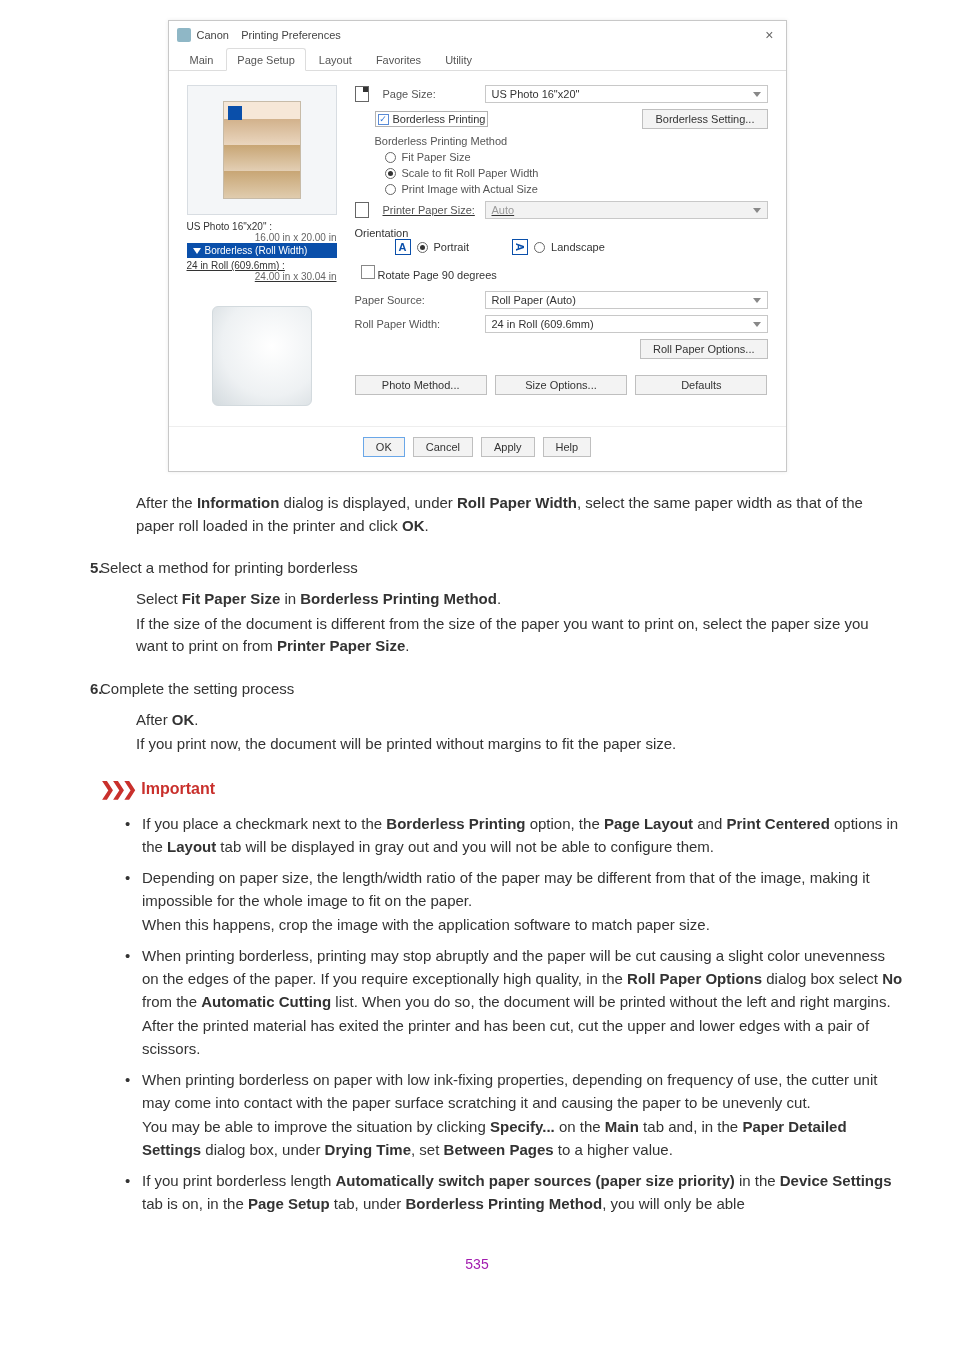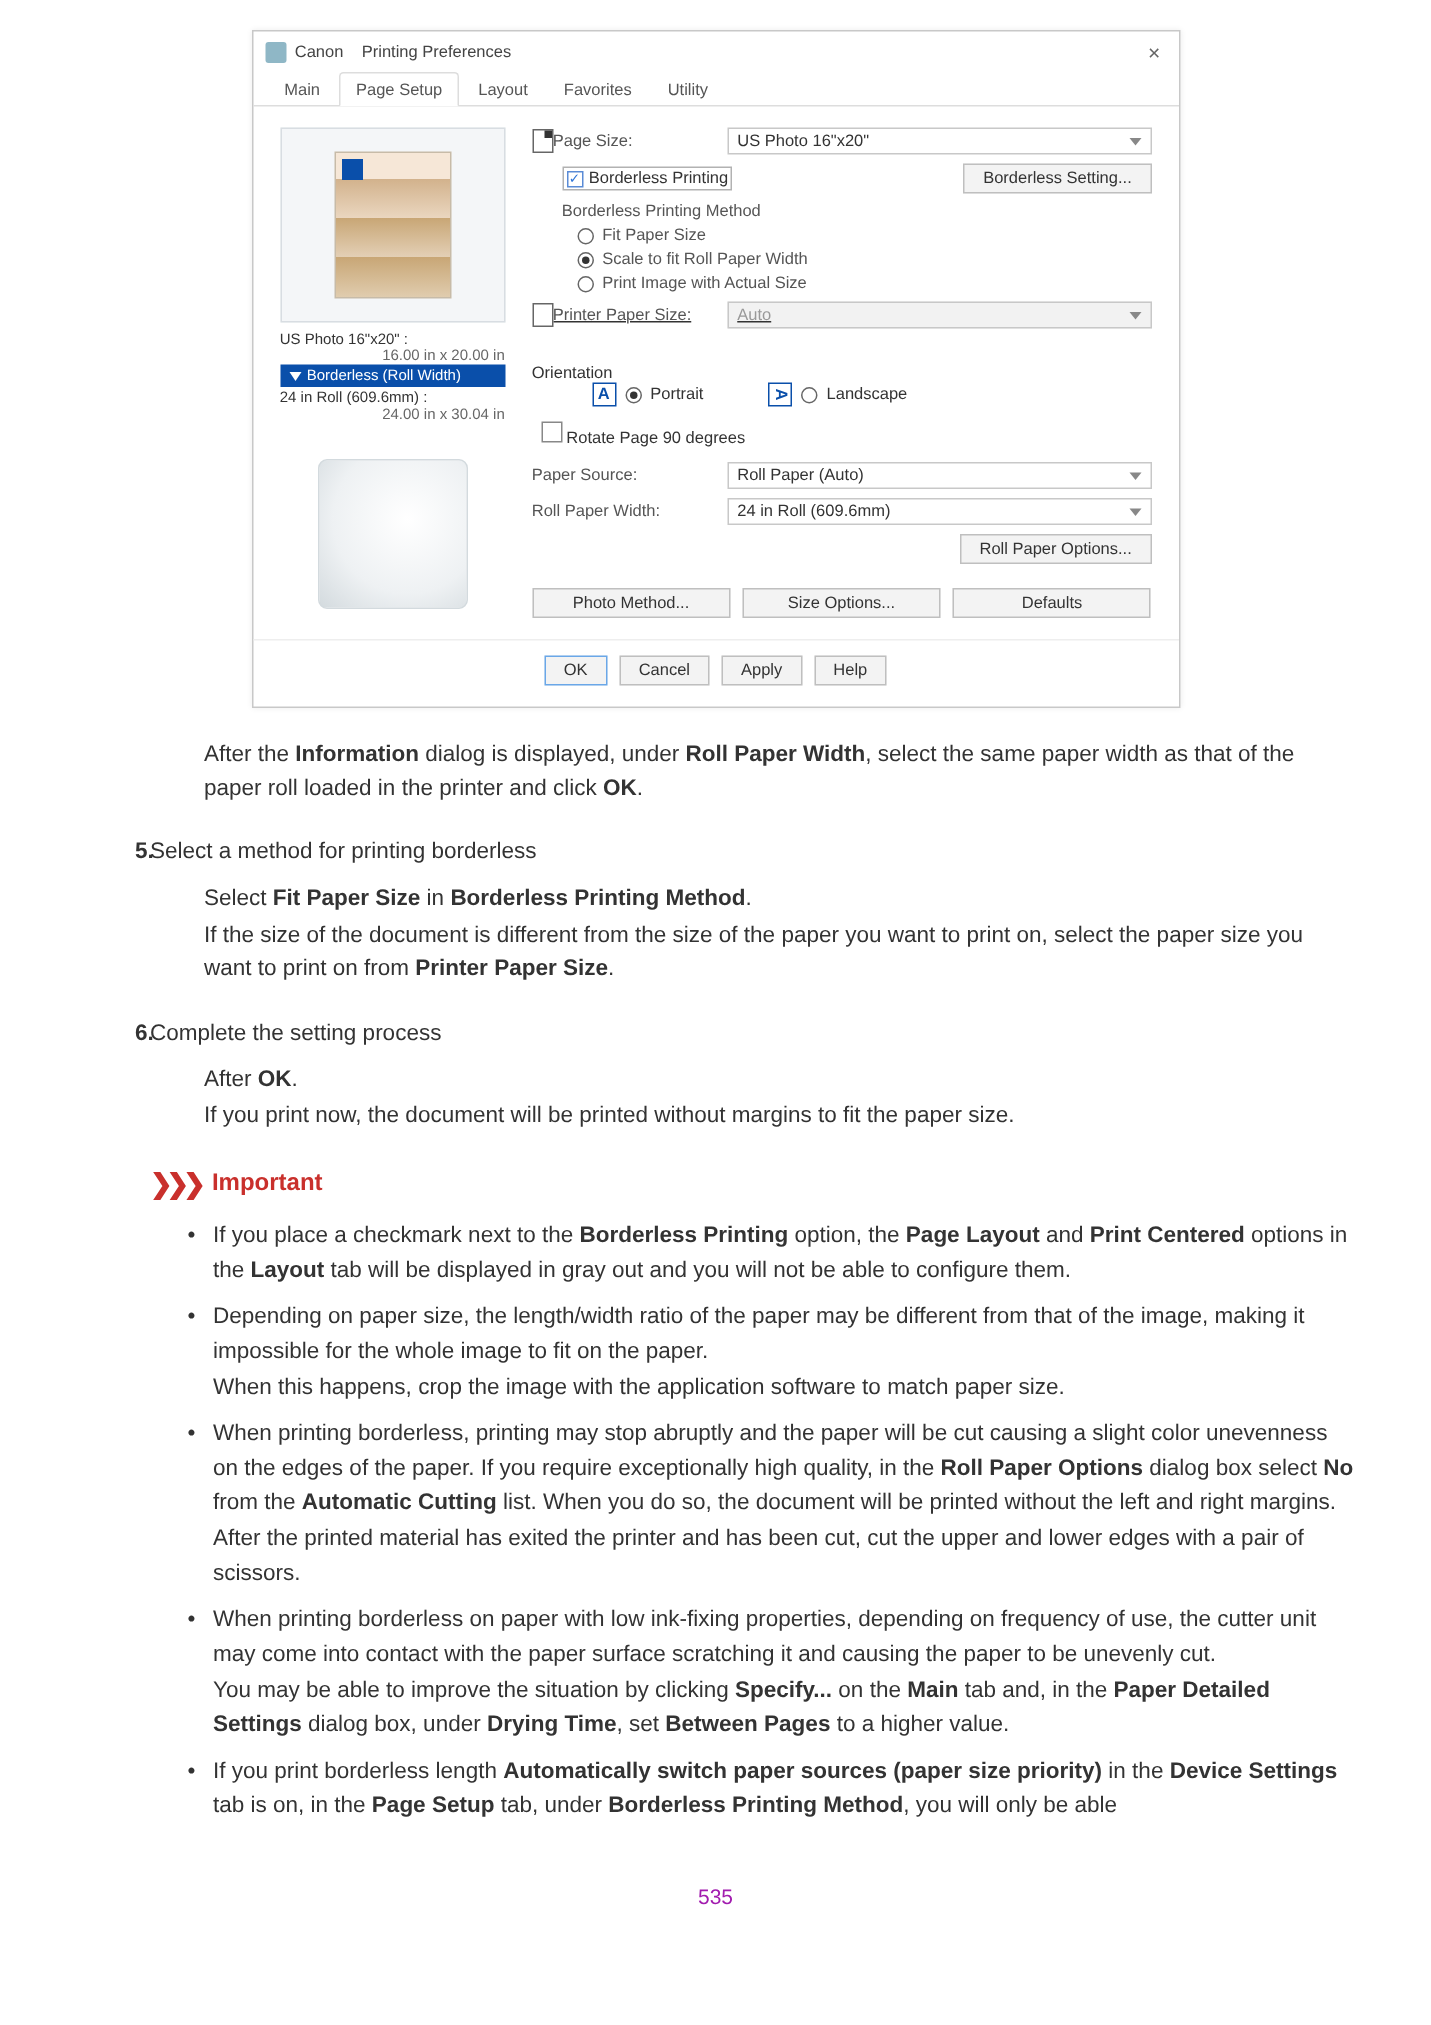--- a/index.html
+++ b/index.html
@@ -18,27 +18,27 @@
   .dlg-tab.active { border-color: #ddd #ddd #fff #ddd; background: #fff; border-radius: 3px 3px 0 0; }
   .dlg-body { display: flex; padding: 14px 18px 10px 18px; gap: 18px; }
   .leftcol { width: 150px; }
   .preview-box { width: 150px; height: 130px; background: #f4f6f8; border: 1px solid #d8dde2; display: flex; align-items: center; justify-content: center; }
   .preview-inner { width: 78px; height: 98px; background: linear-gradient(#f6e7d7 0%, #f6e7d7 18%, #d2b28c 18%, #ead6bf 45%, #c8a675 45%, #e3cfb5 72%, #c8a675 72%, #e0ccae 100%); border: 1px solid #c7bba8; position: relative; }
   .preview-inner .blue-square { position:absolute; top:4px; left:4px; width:14px; height:14px; background:#0a4faa; }
   .sizeinfo { font-size: 10px; color:#333; margin-top:6px; }
   .sizeinfo .r { text-align: right; color:#666; }
   .bluebar { background:#0a4faa; color:#fff; font-size:10px; padding:2px 6px; display:flex; align-items:center; gap:4px; }
   .bluebar .arrow { display:inline-block; width:0;height:0;border-left:4px solid transparent;border-right:4px solid transparent;border-top:6px solid #fff; }
-  .size2 { font-size:10px; color:#333; margin-top:2px;}
+  .size2 { font-size:10px; color:#333; margin-top:2px;text-decoration:underline;}
   .size2 .r { text-align:right; color:#666; }
   .roll-illus { width:150px; height:120px; margin-top:14px; display:flex; align-items:center; justify-content:center; }
   .roll-illus-inner { width:100px; height:100px; background: radial-gradient(circle at 60% 40%, #fff 0%, #eef1f3 60%, #d3dade 100%); border:1px solid #d3dade; border-radius:6px; position:relative; }
   .rightcol { flex: 1; }
   .rowg { display:flex; align-items:center; margin-bottom:6px; }
-  .rowg .lab { width: 130px; color:#555; display:flex; align-items:center; gap:0;}
+  .rowg .lab { width: 130px; color:#555; display:flex; align-items:center; gap:14px;}
   .rowg .sel { flex:1; }
   .select { border:1px solid #c8c8c8; background:#fff; padding:2px 20px 2px 6px; font-size:11px; color:#333; width:100%; position:relative; display:flex; align-items:center;}
   .select::after { content:""; position:absolute; right:6px; top:50%; margin-top:-2px; width:0;height:0;border-left:4px solid transparent;border-right:4px solid transparent;border-top:5px solid #888; }
   .select.dis { background:#f2f2f2; color:#999; }
   .cb { display:inline-flex; align-items:center; gap:4px; border:1px solid #b2b2b2; padding:1px 2px; background:#fff; }
   .cb .chk { width:11px; height:11px; border:1px solid #5a8bd6; display:inline-flex; align-items:center; justify-content:center; color:#3277d8; font-size:9px; }
   .radio { width:11px;height:11px;border:1px solid #666;border-radius:50%;display:inline-flex;align-items:center;justify-content:center;}
   .radio .dot{width:5px;height:5px;border-radius:50%;background:#333;}
   .sub { margin:4px 0 4px 4px; color:#555; }
   .sub .opt { display:flex; align-items:center; gap:6px; margin:4px 0 4px 10px;}
@@ -150,21 +150,21 @@
                 <span class="page-icon"></span>
                 <span>Printer Paper Size:</span>
               </div>
             <div class="sel">
                 <div class="select dis">
                   <span>Auto</span>
                 </div>
               </div>
           </div>
 
-          <div style="margin-top:24px;">
+          <div style="margin-top:8px;">
             <div>Orientation</div>
             <div class="opt" style="margin-left:40px; display:inline-flex; gap:6px; align-items:center;">
               <span class="A-icon">A</span>
               <span class="radio">
                   <span class="dot"></span>
                 </span>
               <span>Portrait</span>
             </div>
             <div class="opt" style="margin-left:40px; display:inline-flex; gap:6px; align-items:center;">
               <span class="A-icon" style="transform:rotate(90deg);">A</span>

